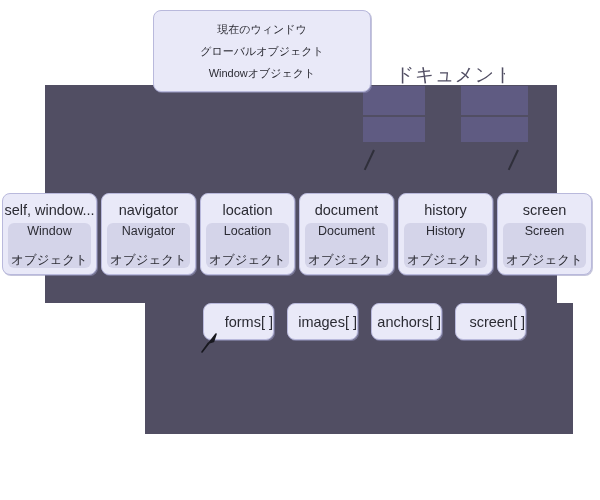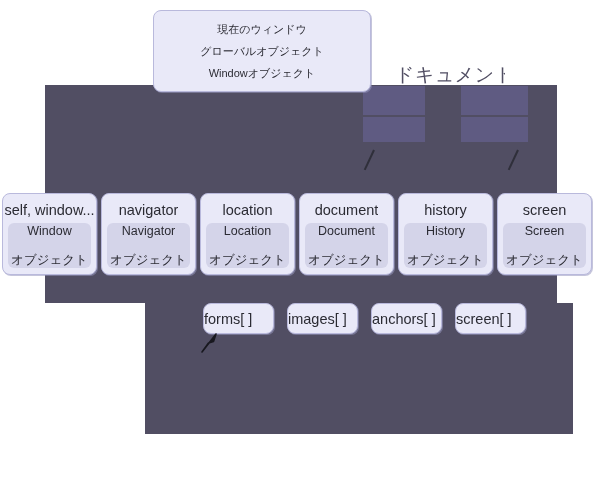--- a/index.html
+++ b/index.html
@@ -114,24 +114,24 @@
     align-items: center;
     justify-content: space-between;
     font-size: 12.5px;
     line-height: 16px;
   }
 
   
   .card-coll {
     top: 303px;
     width: 71px;
-    height: 31px;
-    display: flex;
-    align-items: center;
-    justify-content: flex-start;
+    height: 37px;
+    display: flex;
+    align-items: center;
+    justify-content: flex-end;
     font-size: 14.5px;
   }
 
   
   .tick {
     position: absolute;
     width: 2px;
     background: #2f2f3a;
     transform-origin: top center;
   }

